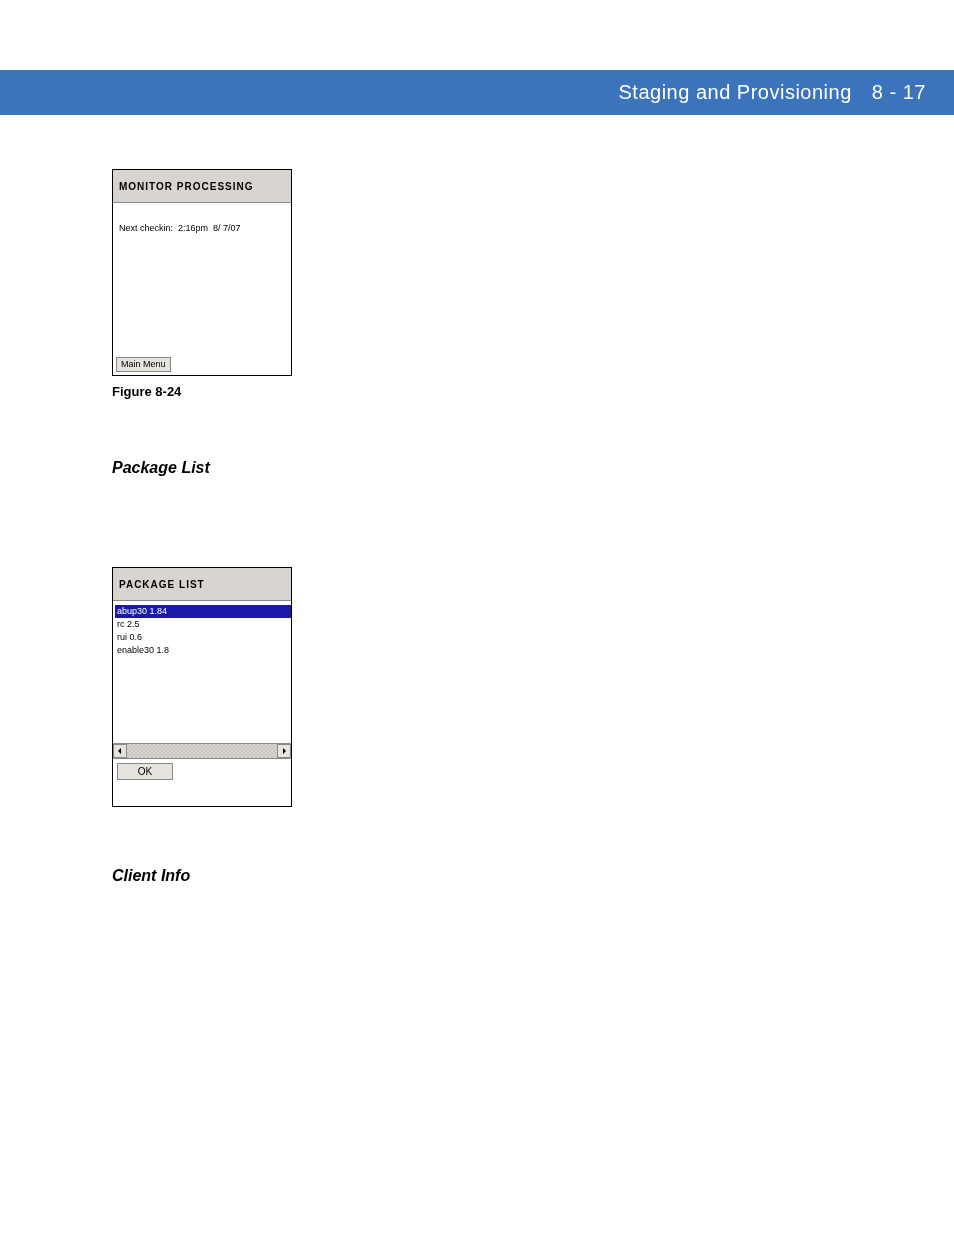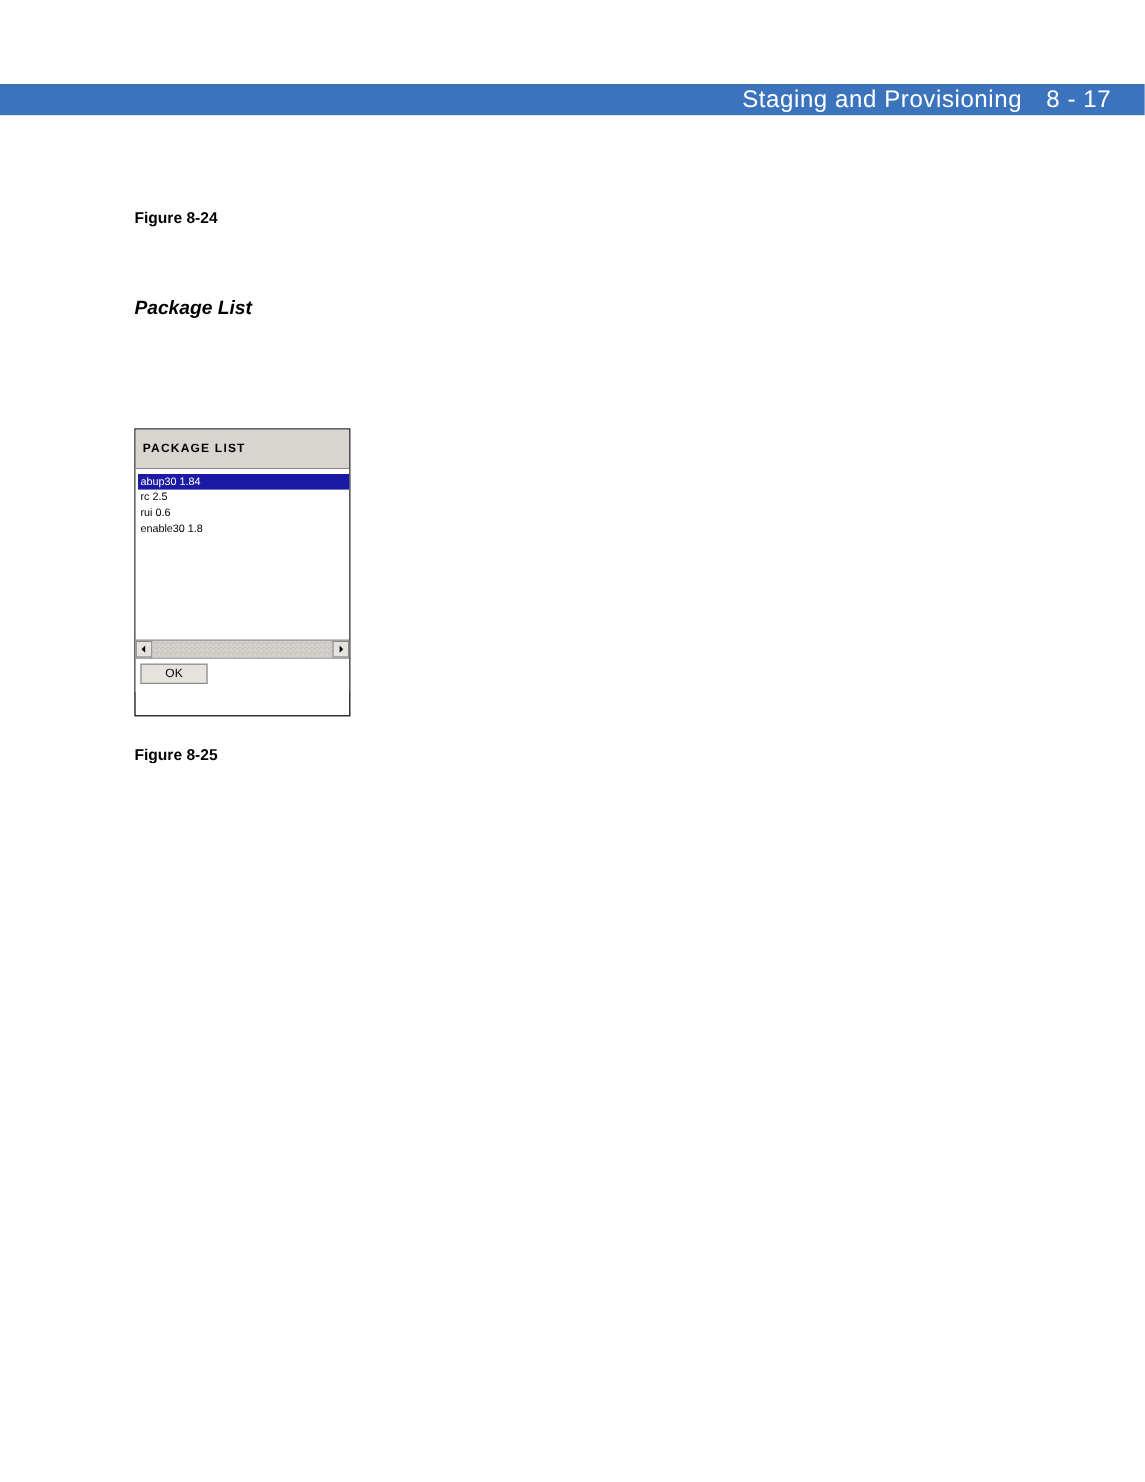--- a/index.html
+++ b/index.html
@@ -5,21 +5,21 @@
   html, body {
     margin: 0;
     padding: 0;
     width: 954px;
     background: #ffffff;
     font-family: Arial, Helvetica, sans-serif;
     color: #000;
   }
   .header-bar {
     background: #3b74bd;
-    height: 26px;
+    height: 45px;
     margin-top: 70px;
     display: flex;
     justify-content: flex-end;
     align-items: center;
     padding-right: 28px;
     box-sizing: border-box;
   }
   .header-text {
     color: #fff;
     font-size: 20px;
@@ -133,21 +133,21 @@
     background: #e6e2de;
     border: 1px solid #888;
     font-size: 10px;
     font-family: Verdana, Geneva, sans-serif;
     padding: 2px 0;
   }
 
   .caption {
     font-weight: bold;
     font-size: 13px;
-    margin-top: 24px;
+    margin-top: 8px;
   }
   .section-heading {
     font-style: italic;
     font-weight: bold;
     font-size: 16px;
     margin-top: 60px;
     margin-bottom: 90px;
   }
   .section-heading.client {
     margin-bottom: 0;
@@ -158,20 +158,31 @@
 
 <div class="header-bar">
   <span class="header-text">
     <span>Staging and Provisioning</span>
     <span class="pagenum">8 - 17</span>
   </span>
 </div>
 
 <div class="content">
 
+  <div class="device-window">
+    <div class="device-titlebar">MONITOR PROCESSING</div>
+    <div class="device-body monitor-body">
+      <div class="monitor-line">
+        <span>Next checkin:</span>
+        &nbsp;<span>2:16pm</span>
+        &nbsp;<span>8/ 7/07</span>
+      </div>
+      <div class="main-menu-btn">Main Menu</div>
+    </div>
+  </div>
 
   <div class="caption">Figure 8-24</div>
 
   <div class="section-heading">Package List</div>
 
   <div class="device-window pkg-window">
     <div class="device-titlebar">PACKAGE LIST</div>
     <div class="pkg-list-area">
       <div class="pkg-item selected">abup30 1.84</div>
       <div class="pkg-item">rc 2.5</div>
@@ -189,16 +200,16 @@
         <svg width="6" height="6" viewBox="0 0 6 6">
             <polygon points="2,0 2,6 5,3" fill="#000"></polygon>
           </svg>
       </div>
     </div>
     <div class="ok-row">
       <div class="ok-btn">OK</div>
     </div>
   </div>
 
-  <div class="caption">Figure 8-25</div>
-
+
+  <div class="section-heading client">Client Info</div>
 
 </div>
 
 </body></html>

